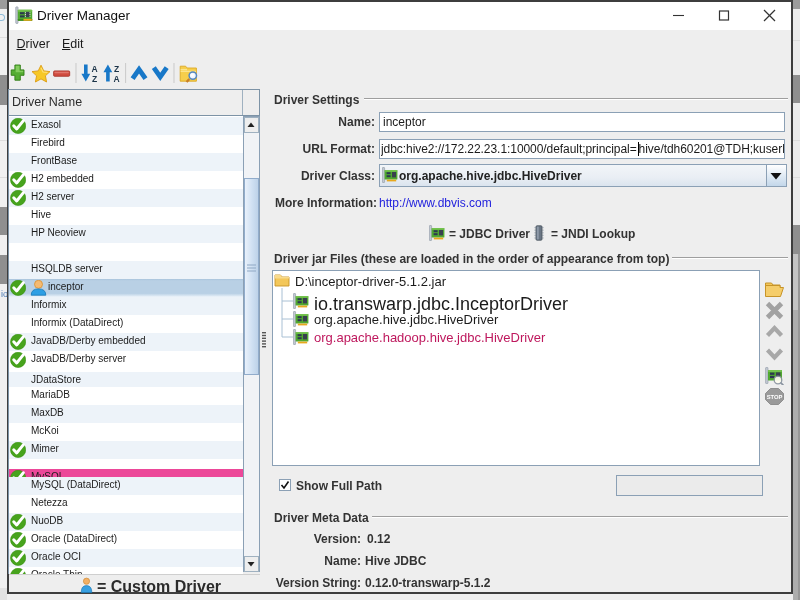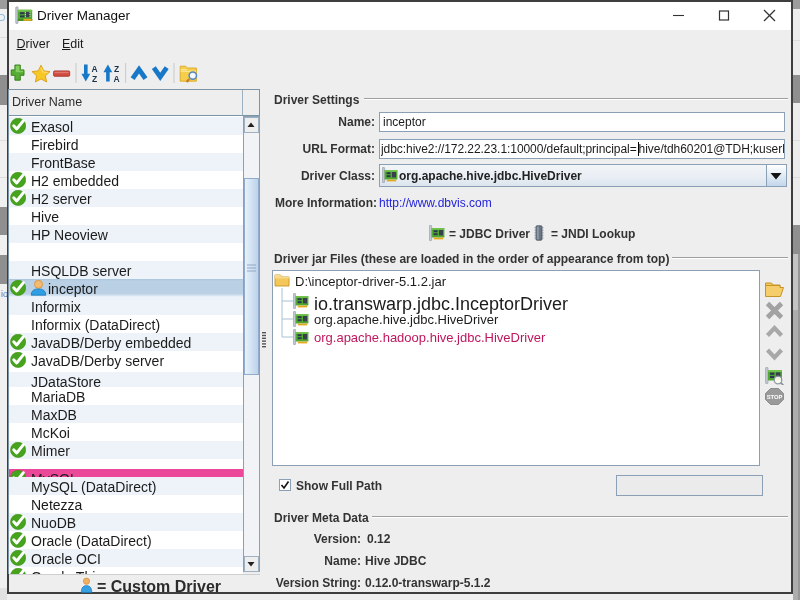--- a/index.html
+++ b/index.html
@@ -2,21 +2,21 @@
 <html><head>
 <meta charset="utf-8">
 <style>
 * { margin:0; padding:0; box-sizing:border-box; }
 html,body { width:800px; height:600px; overflow:hidden; }
 body { position:relative; background:#efefef; font-family:"Liberation Sans", sans-serif; }
 .abs { position:absolute; }
 .lbl { position:absolute; font-size:12px; font-weight:bold; color:#333; text-align:right; white-space:nowrap; }
 .val { position:absolute; font-size:12px; font-weight:bold; color:#333; white-space:nowrap; }
 .etch { position:absolute; height:2px; border-top:1px solid #9e9e9e; border-bottom:1px solid #fff; }
-.row { position:absolute; left:0; width:235px; height:18px; font-size:14px; color:#1b1b1b; white-space:nowrap; }
+.row { position:absolute; left:0; width:235px; height:18px; font-size:10px; color:#1b1b1b; white-space:nowrap; }
 .row span.t { position:absolute; left:22px; top:2px; }
 .row svg.chk { position:absolute; left:1px; top:1px; }
 .fld { position:absolute; background:#fff; border:1px solid #8ba0b5; }
 </style>
 </head>
 <body>
 
 <div class="abs" style="left:0;top:0;width:7px;height:9px;background:#9c9c9c;"></div>
 <div class="abs" style="left:793px;top:0;width:7px;height:9px;background:#9c9c9c;"></div>
 <div class="abs" style="left:0;top:9px;width:7px;height:591px;background:#f0f0f0;"></div>

